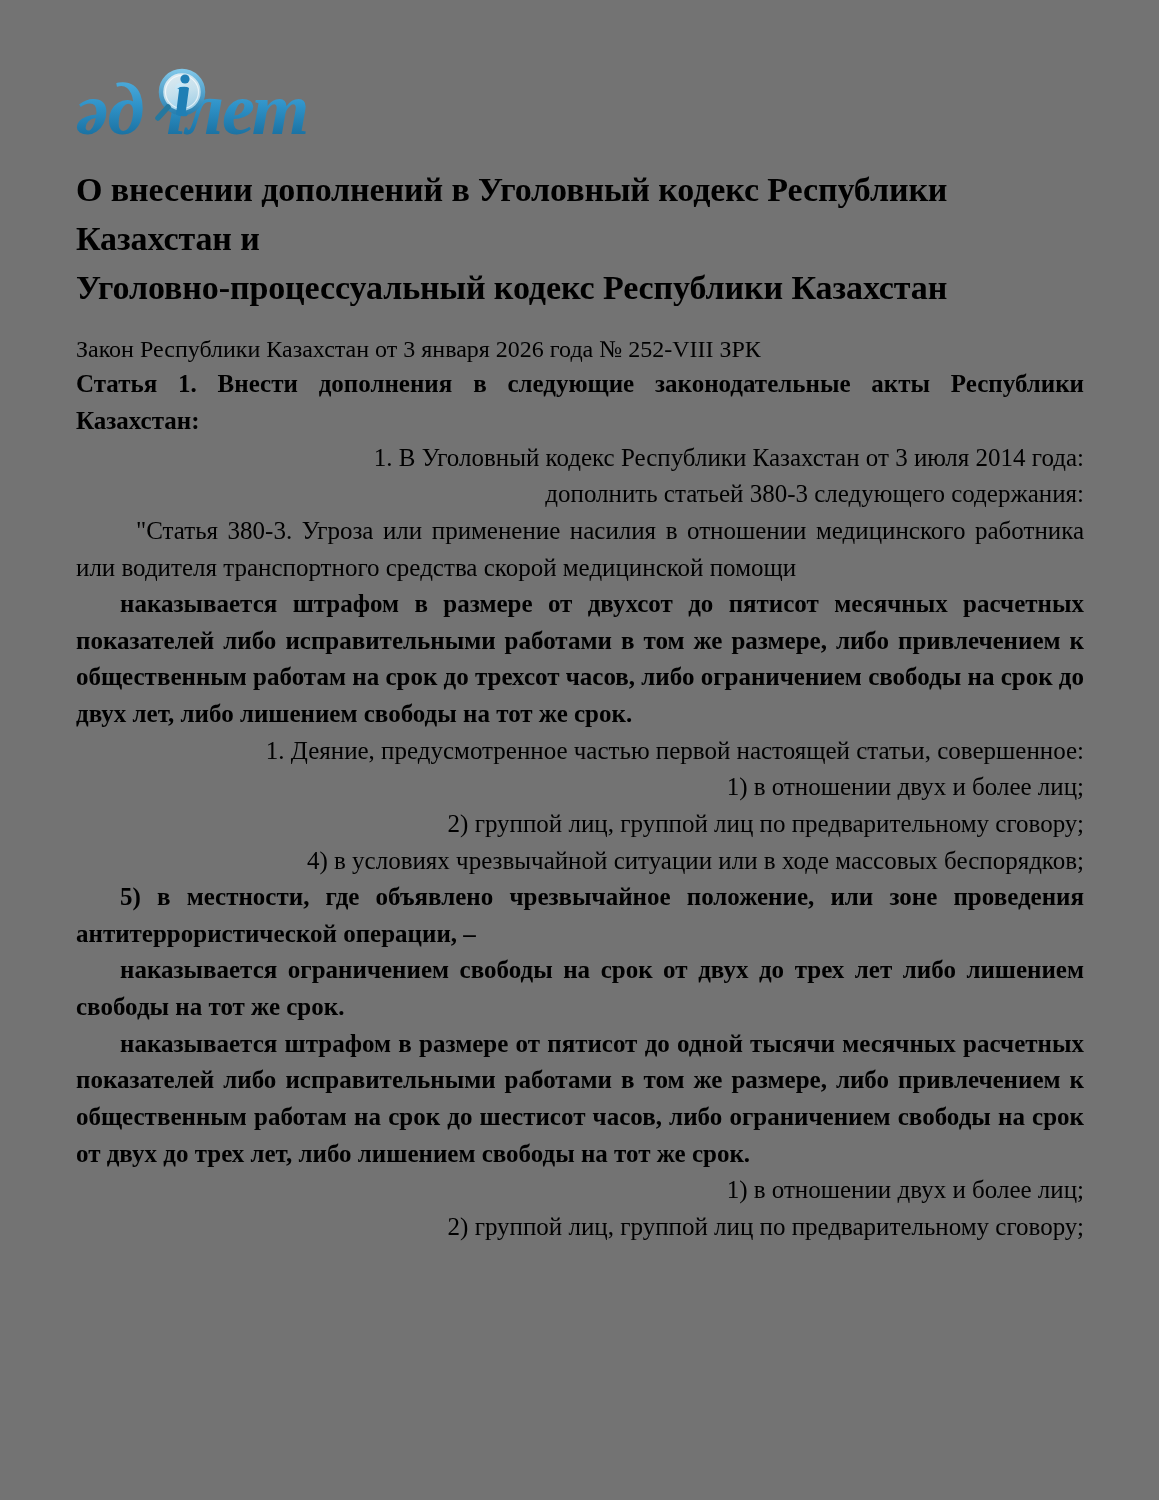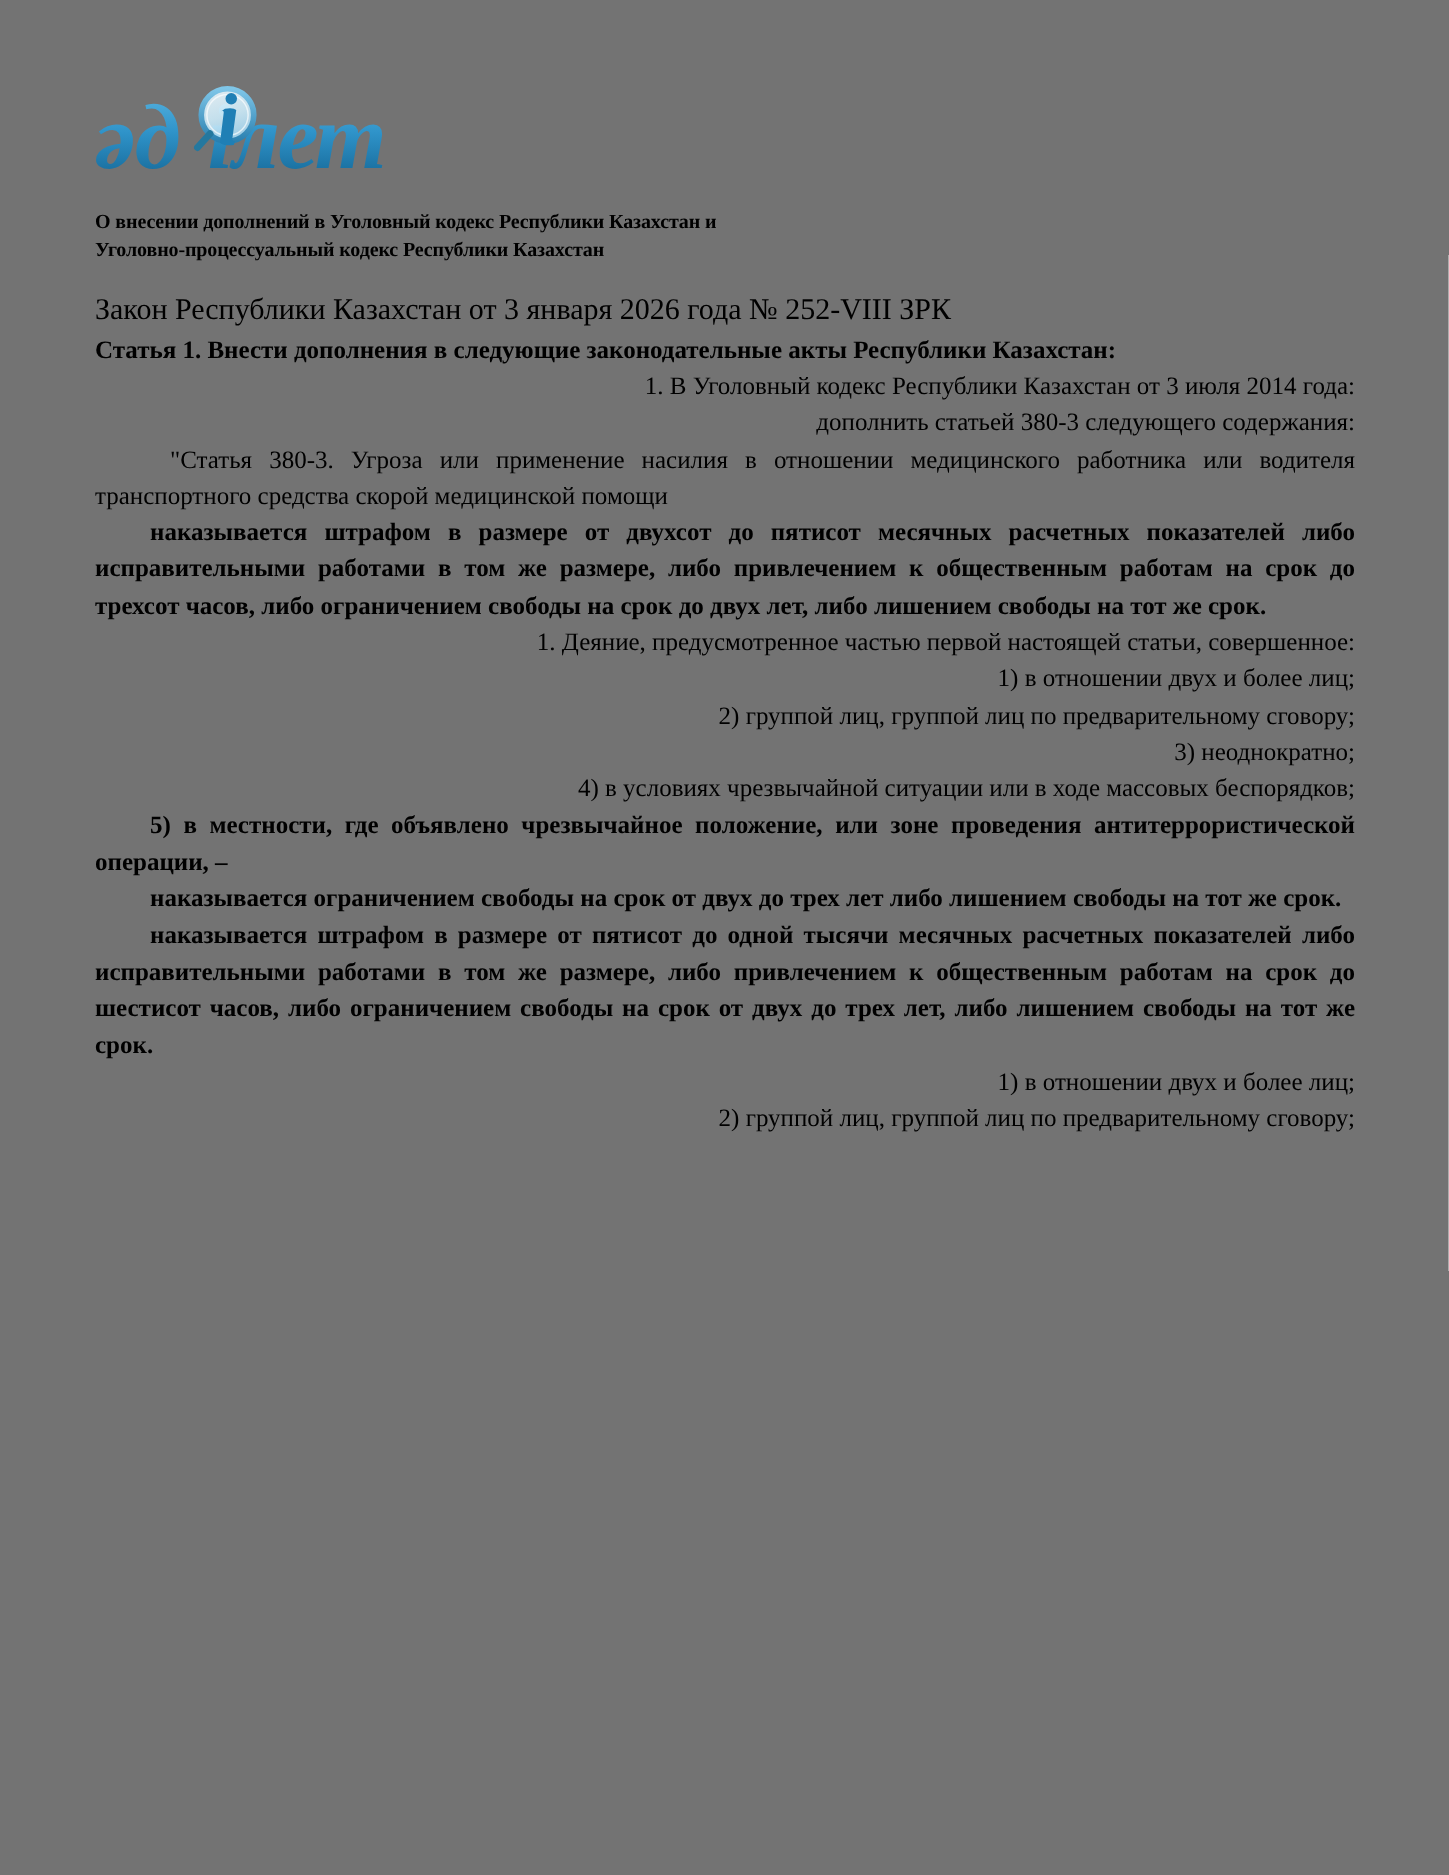--- a/index.html
+++ b/index.html
@@ -40,38 +40,38 @@
 
   
   .doc {
     position: absolute;
     left: 76px;
     top: 166px;
     width: 1008px;
   }
 
   .title {
-    font-size: 16px;
+    font-size: 34px;
     font-weight: bold;
     line-height: 1.44;
     text-align: left;
     margin: 0 0 0 0;
     letter-spacing: -0.1px;
   }
 
   .law-ref {
     font-size: 24px;
     font-weight: normal;
     line-height: 1.44;
     margin: 19px 0 0 0;
     text-align: left;
   }
 
   p.para {
-    font-size: 20px;
+    font-size: 25px;
     font-weight: normal;
     line-height: 1.465;
     margin: 0;
     text-align: justify;
     text-justify: inter-word;
     hyphens: none;
   }
 
   p.para.bold {
     font-weight: bold;
@@ -143,21 +143,20 @@
 
     <div id="paragraphs">
         <p class="para ind-none bold">Статья 1. Внести дополнения в следующие законодательные акты Республики Казахстан:</p>
         <p class="para ind-sm listrow">1. В Уголовный кодекс Республики Казахстан от 3 июля 2014 года:</p>
         <p class="para ind-sm listrow">дополнить статьей 380-3 следующего содержания:</p>
         <p class="para ind-lg">"Статья 380-3. Угроза или применение насилия в отношении медицинского работника или водителя транспортного средства скорой медицинской помощи</p>
         <p class="para ind-md">наказывается штрафом в размере от двухсот до пятисот месячных расчетных показателей либо исправительными работами в том же размере, либо привлечением к общественным работам на срок до трехсот часов, либо ограничением свободы на срок до двух лет, либо лишением свободы на тот же срок.</p>
         <p class="para ind-sm listrow">1. Деяние, предусмотренное частью первой настоящей статьи, совершенное:</p>
         <p class="para ind-sm listrow">1) в отношении двух и более лиц;</p>
         <p class="para ind-sm listrow">2) группой лиц, группой лиц по предварительному сговору;</p>
-        <p class="para ind-sm listrow">3) неоднократно;</p>
         <p class="para ind-sm listrow">4) в условиях чрезвычайной ситуации или в ходе массовых беспорядков;</p>
         <p class="para ind-md">5) в местности, где объявлено чрезвычайное положение, или зоне проведения антитеррористической операции, –</p>
         <p class="para ind-md">наказывается ограничением свободы на срок от двух до трех лет либо лишением свободы на тот же срок.</p>
         <p class="para ind-md">наказывается штрафом в размере от пятисот до одной тысячи месячных расчетных показателей либо исправительными работами в том же размере, либо привлечением к общественным работам на срок до шестисот часов, либо ограничением свободы на срок от двух до трех лет, либо лишением свободы на тот же срок.</p>
         <p class="para ind-sm listrow">1) в отношении двух и более лиц;</p>
         <p class="para ind-sm listrow">2) группой лиц, группой лиц по предварительному сговору;</p>
       </div>
 
   </div>
 </div>

